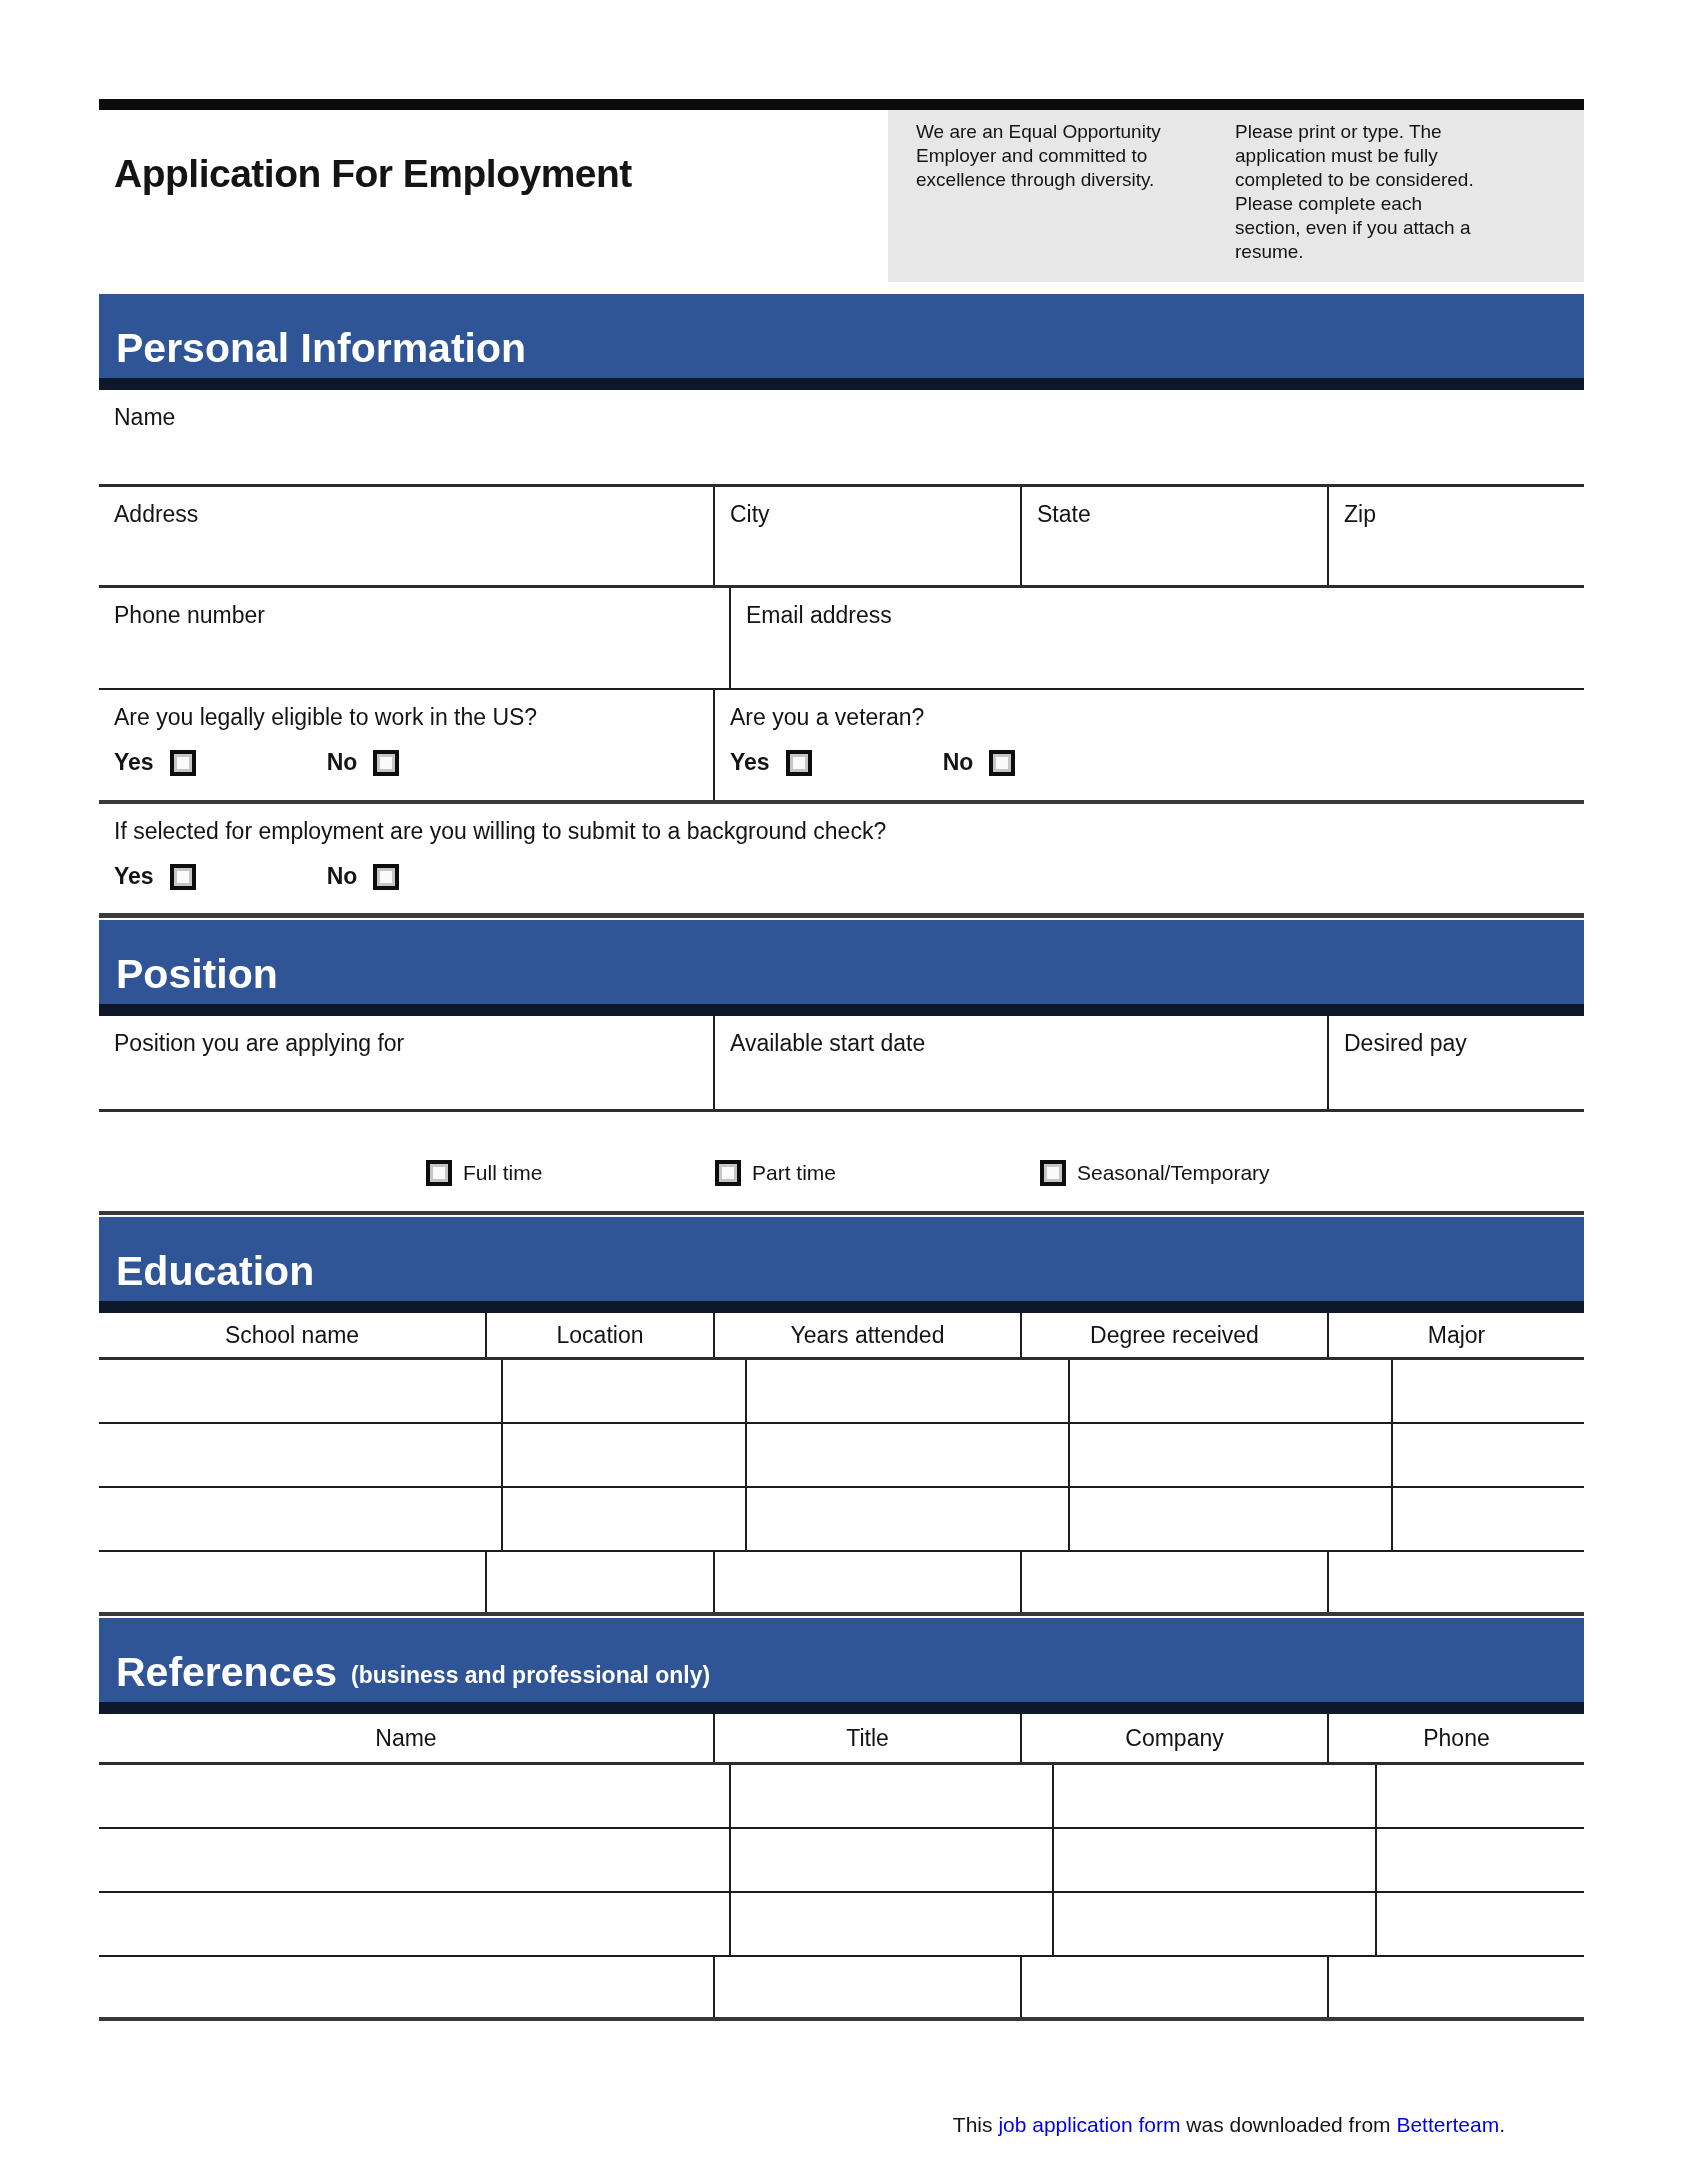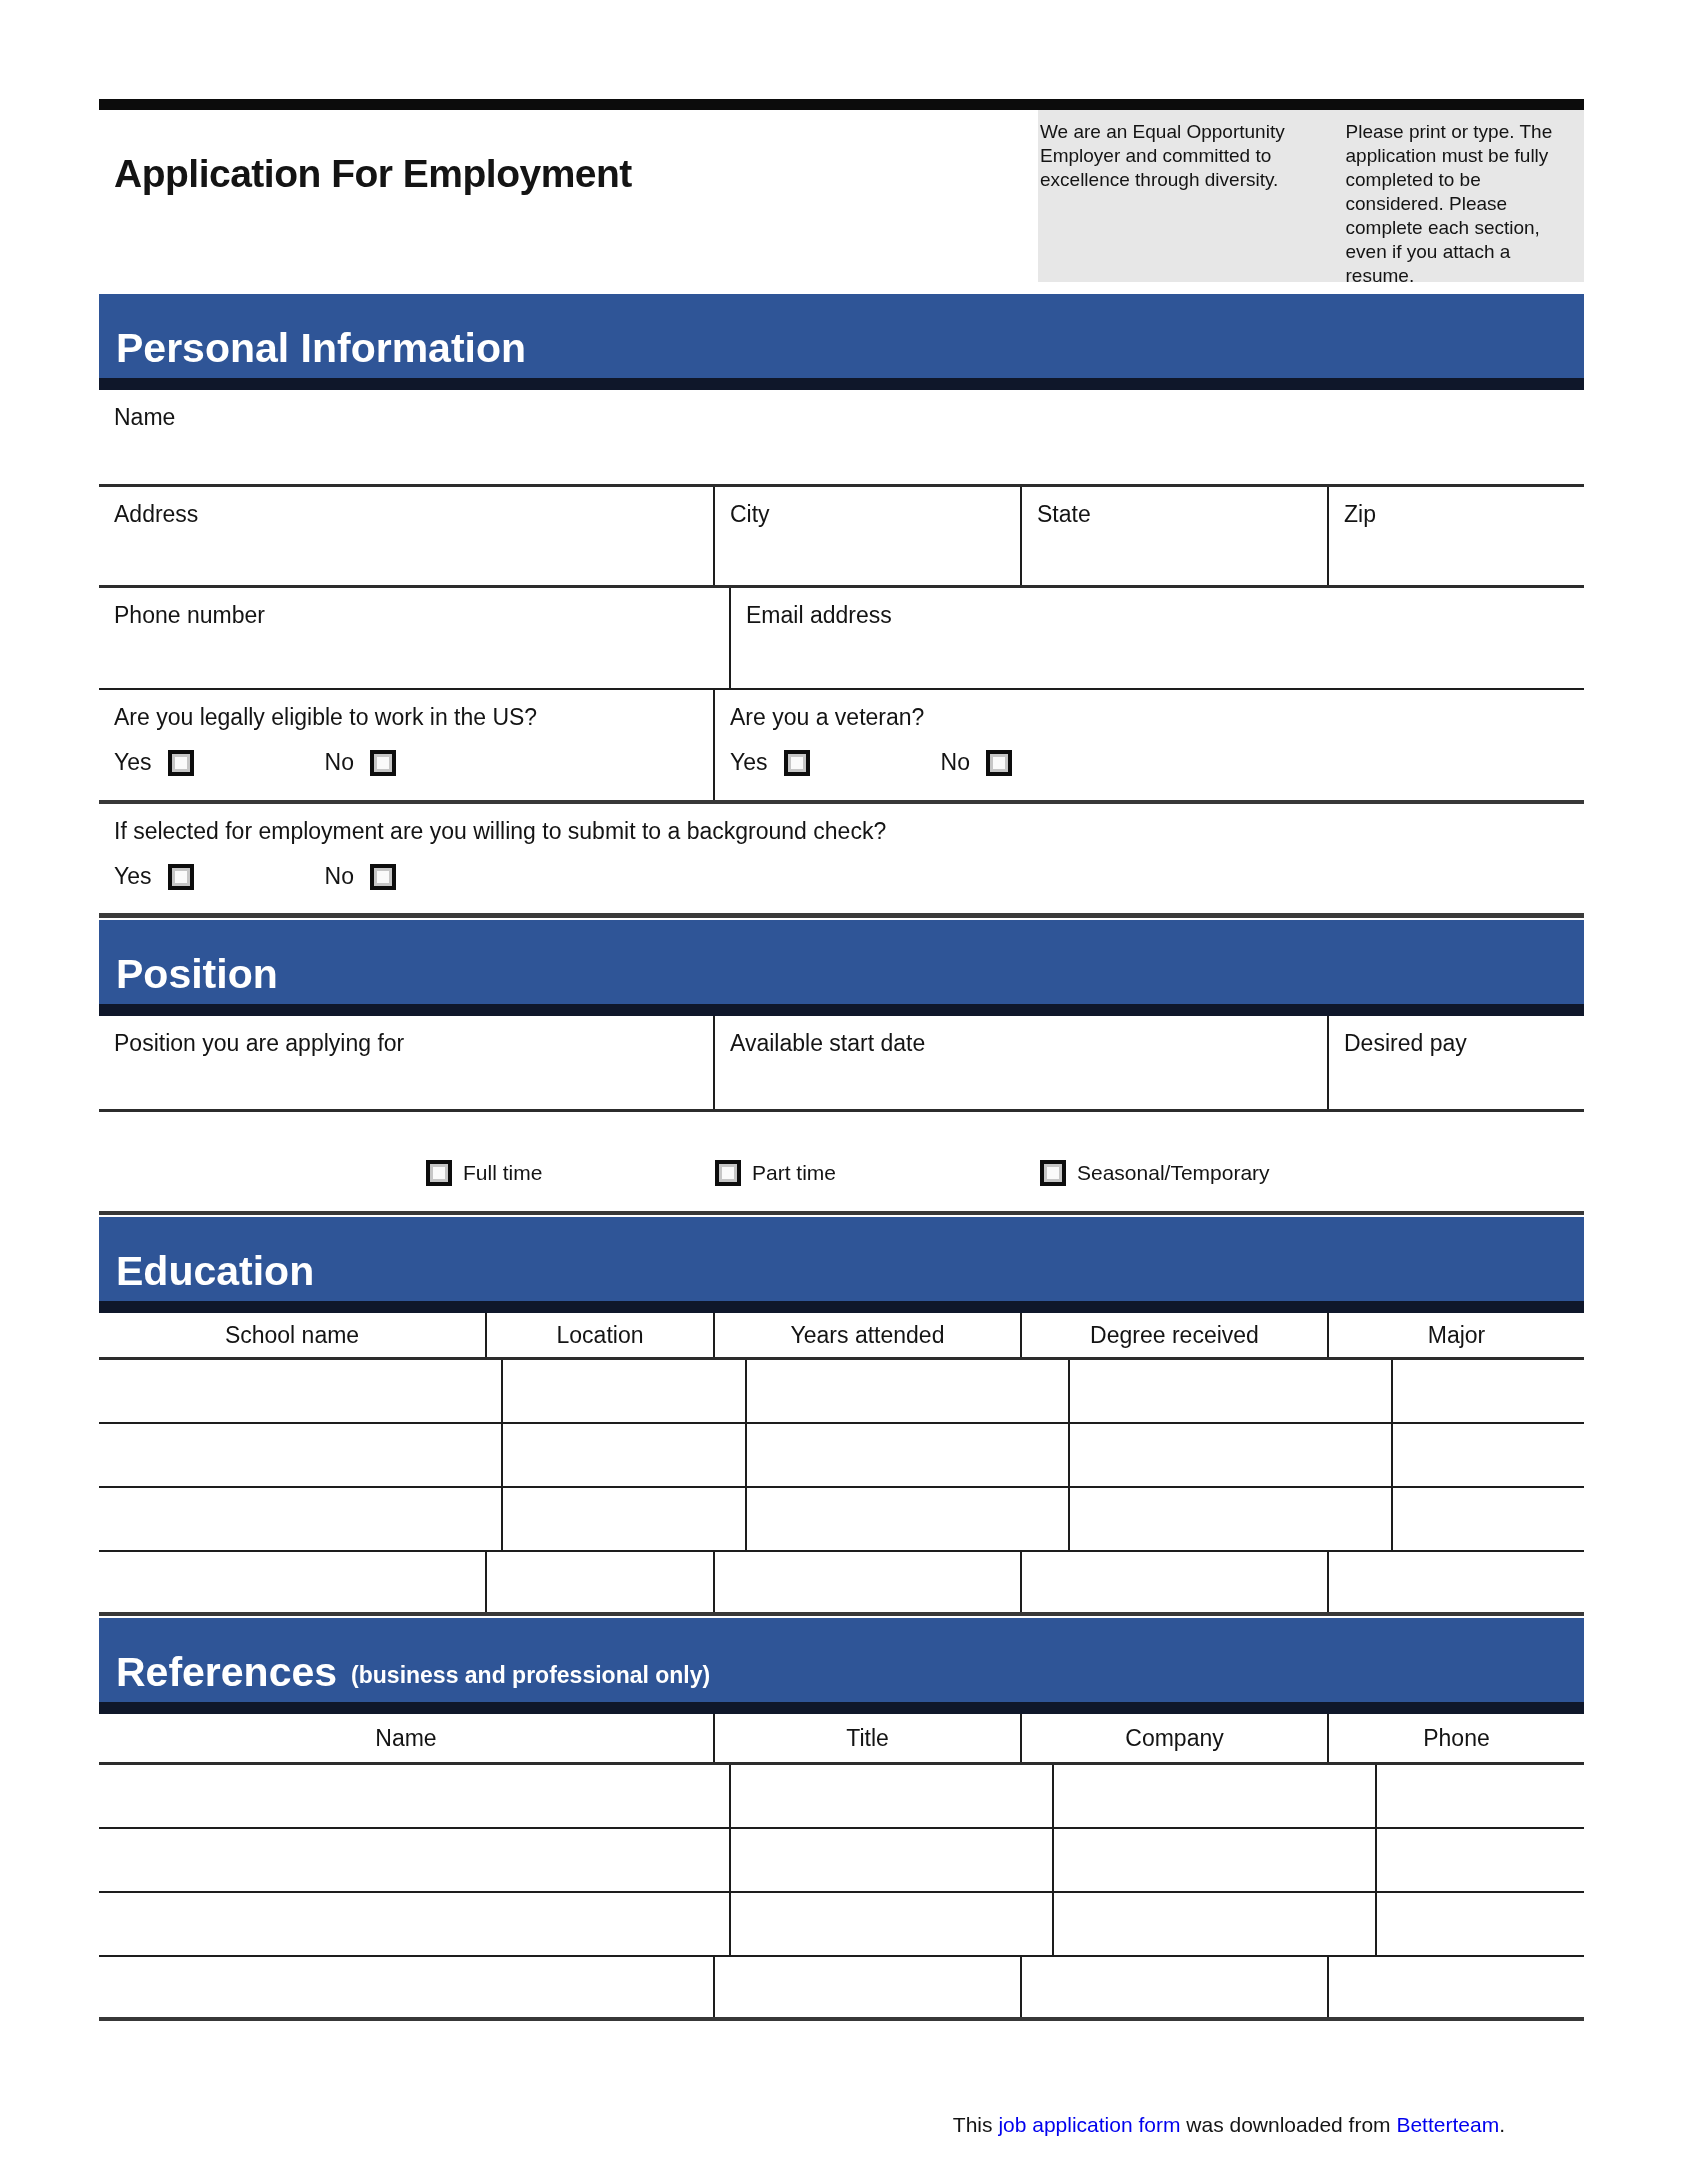--- a/index.html
+++ b/index.html
@@ -9,22 +9,22 @@
     font-family:"Liberation Sans","DejaVu Sans",sans-serif;
     color:#141414;
   }
   .page { position:relative; width:1683px; height:2178px; overflow:hidden; background:#fff; }
 
   .top-bar { margin:99px 99px 0; height:11px; background:#0c0c0c; }
 
   .header-row { margin:0 99px; height:184px; display:flex; justify-content:space-between; }
   .app-title { margin-top:42px; margin-left:15px; font-size:39px; font-weight:bold; letter-spacing:-0.5px; }
   .notes {
-    width:546px; height:172px; background:var(--note-bg,#E7E7E7);
-    display:flex; gap:30px; padding:10px 2px; font-size:19px; line-height:24px;
+    width:696px; height:172px; background:var(--note-bg,#E7E7E7);
+    display:flex; gap:30px; padding:10px 28px; font-size:19px; line-height:24px;
   }
   .note-col-left  { width:289px; }
   .note-col-right { width:248px; }
 
   .section-bar {
     margin:0 99px; height:96px;
     background:var(--accent,#2F5597);
     border-bottom:12px solid #0f172a;
     color:#fff; display:flex; align-items:flex-end;
     padding:0 0 10px 17px;
@@ -40,21 +40,21 @@
   .b5 { border-bottom:5px solid #3a3a3a; }
 
   .h98{height:97px} .h102{height:101px} .h103{height:102px} .h109{height:114px}
   .h97{height:96px} .h104{height:103px} .h47{height:47px} .h65{height:64px} .h52{height:51px}
 
   .cell { position:relative; padding:14px 10px 0 15px; font-size:23px; }
   .cell + .cell { border-left:2px solid #1d1d1d; }
   .w620{width:614px} .w310{width:307px} .w260{width:257px}
   .w390{width:386px} .w230{width:228px} .grow{flex:1}
 
-  .yn { margin-top:18px; display:flex; align-items:center; font-size:23px; }
+  .yn { margin-top:18px; display:flex; align-items:center; font-size:23px;font-weight:bold; }
   .opt { display:flex; align-items:center; gap:16px; }
   .opt.no-opt { margin-left:131px; }
 
   .cb {
     display:inline-block; width:26px; height:26px;
     border:4px solid #0d0d0d; background:#fafafa;
     box-shadow: inset 0 0 0 3px #c6c6c6;
   }
 
   .empl-label { padding:14px 0 0 15px; font-size:23px; }

